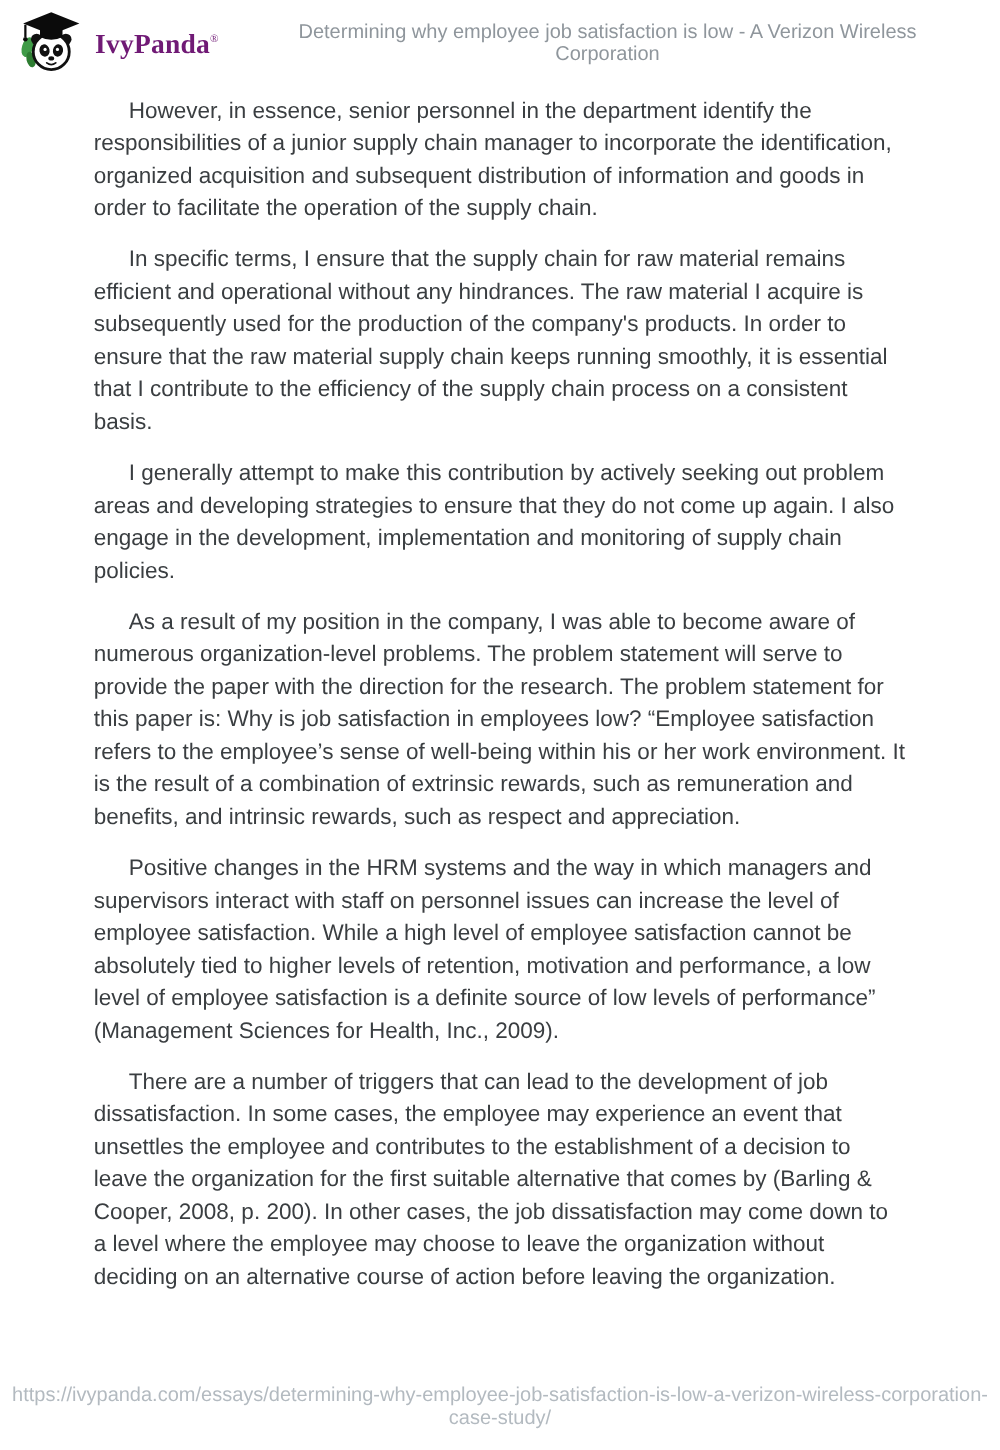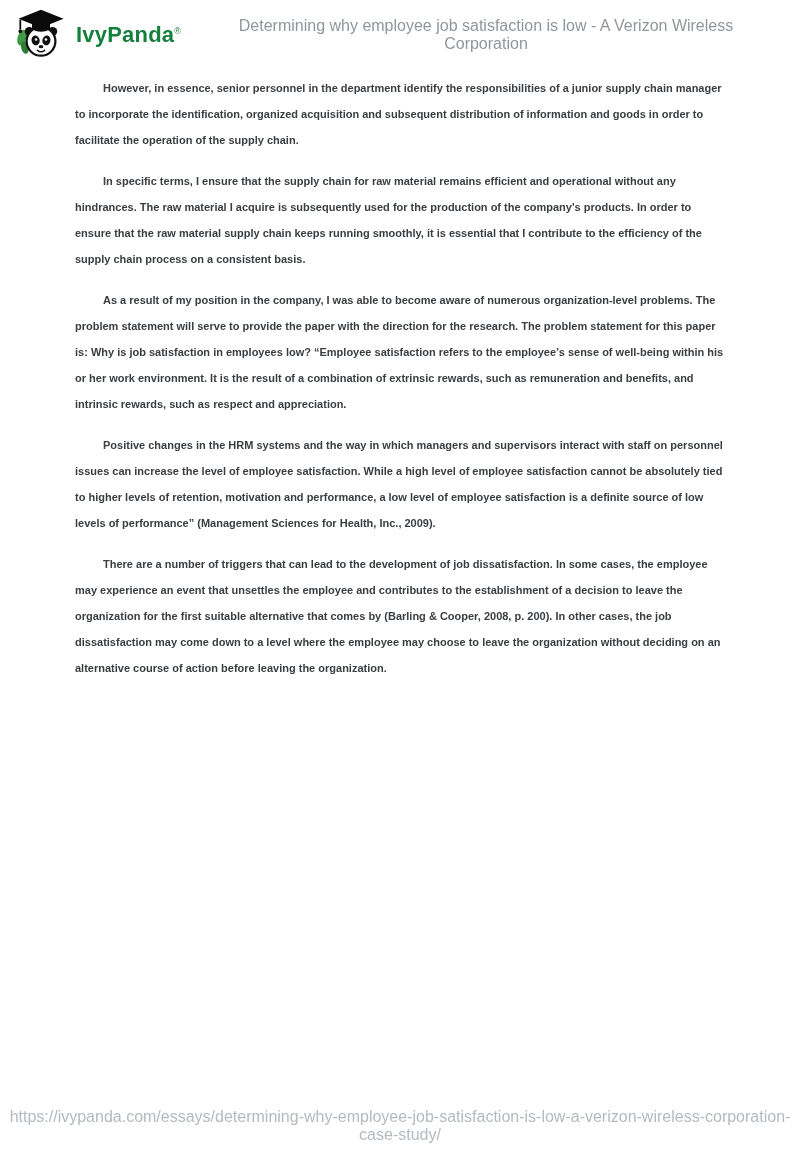--- a/index.html
+++ b/index.html
@@ -21,49 +21,48 @@
     padding: 8px 34px 0 14px;
     height: 64px;
   }
   .brand {
     display: flex;
     align-items: center;
     gap: 8px;
     cursor: pointer;
   }
   .brand-name {
-    font-family: Liberation Sans, sans-serif;
+    font-family: Liberation Serif, serif;
     font-weight: 700;
     font-size: 22px;
-    color: #15803d;
+    color: #701a75;
     letter-spacing: 0.2px;
   }
   .brand-name sup {
     font-size: 9px;
     vertical-align: super;
     font-weight: 400;
   }
   .doc-title {
     margin-top: 9px;
     font-size: 16px;
     color: #8f969c;
     text-align: center;
     max-width: 560px;
   }
   
   .content {
     padding: 11px 75px 0 75px;
     color: #3a3e41;
   }
   .para {
-    font-size: 11px;
+    font-size: 18px;
     line-height: 26px;
     text-indent: 28px;
     margin-bottom: 15px;
-    font-weight: bold;
   }
   .heading {
     font-family: "Liberation Sans", sans-serif;
     font-weight: 700;
     font-size: 27px;
     color: #1c1e21;
     margin-top: 27px;
     margin-bottom: 22px;
     letter-spacing: 0.2px;
   }
@@ -112,20 +111,21 @@
       </svg>
       <span class="brand-name"><span>IvyPanda</span><sup>®</sup></span>
     </div>
     <div class="doc-title">Determining why employee job satisfaction is low - A Verizon Wireless Corporation</div>
   </header>
 
   <main class="content">
 
     <p class="para">However, in essence, senior personnel in the department identify the responsibilities of a junior supply chain manager to incorporate the identification, organized acquisition and subsequent distribution of information and goods in order to facilitate the operation of the supply chain.</p>
     <p class="para">In specific terms, I ensure that the supply chain for raw material remains efficient and operational without any hindrances. The raw material I acquire is subsequently used for the production of the company's products. In order to ensure that the raw material supply chain keeps running smoothly, it is essential that I contribute to the efficiency of the supply chain process on a consistent basis.</p>
+    <p class="para">I generally attempt to make this contribution by actively seeking out problem areas and developing strategies to ensure that they do not come up again. I also engage in the development, implementation and monitoring of supply chain policies.</p>
 
     <p class="para">As a result of my position in the company, I was able to become aware of numerous organization-level problems. The problem statement will serve to provide the paper with the direction for the research. The problem statement for this paper is: Why is job satisfaction in employees low? “Employee satisfaction refers to the employee’s sense of well-being within his or her work environment. It is the result of a combination of extrinsic rewards, such as remuneration and benefits, and intrinsic rewards, such as respect and appreciation.</p>
     <p class="para">Positive changes in the HRM systems and the way in which managers and supervisors interact with staff on personnel issues can increase the level of employee satisfaction. While a high level of employee satisfaction cannot be absolutely tied to higher levels of retention, motivation and performance, a low level of employee satisfaction is a definite source of low levels of performance” (Management Sciences for Health, Inc., 2009).</p>
 
     <p class="para">There are a number of triggers that can lead to the development of job dissatisfaction. In some cases, the employee may experience an event that unsettles the employee and contributes to the establishment of a decision to leave the organization for the first suitable alternative that comes by (Barling &amp; Cooper, 2008, p. 200). In other cases, the job dissatisfaction may come down to a level where the employee may choose to leave the organization without deciding on an alternative course of action before leaving the organization.</p>
 
   </main>
 
   <footer class="footer">
     <a class="footer-url">https://ivypanda.com/essays/determining-why-employee-job-satisfaction-is-low-a-verizon-wireless-corporation-case-study/</a>

